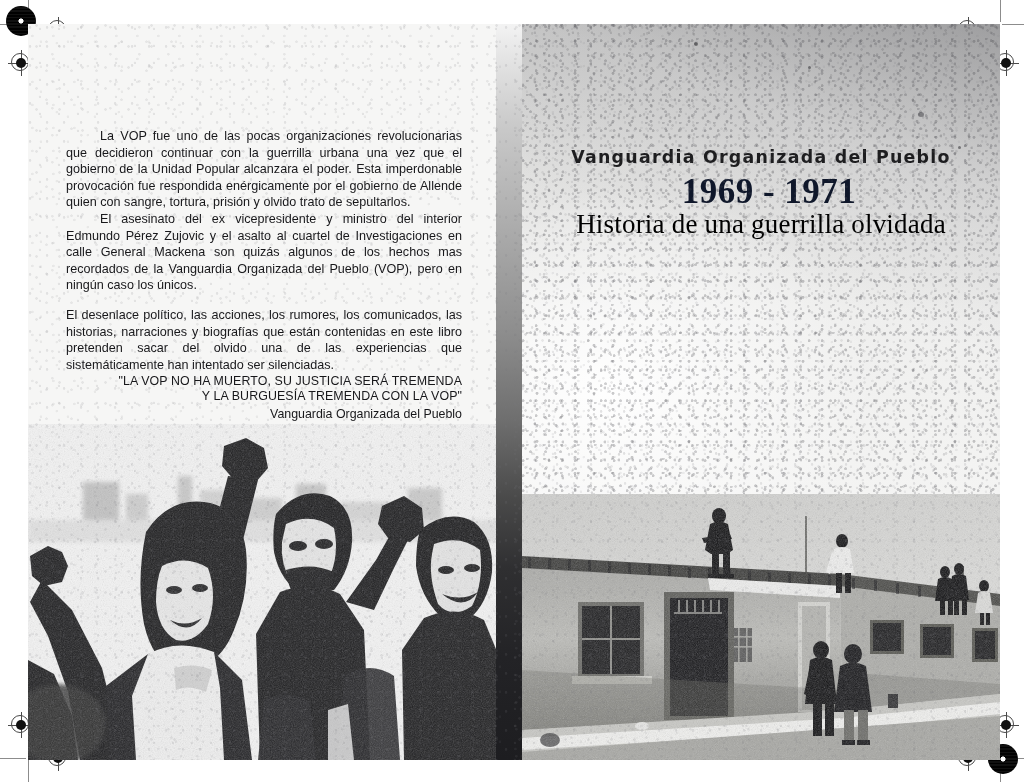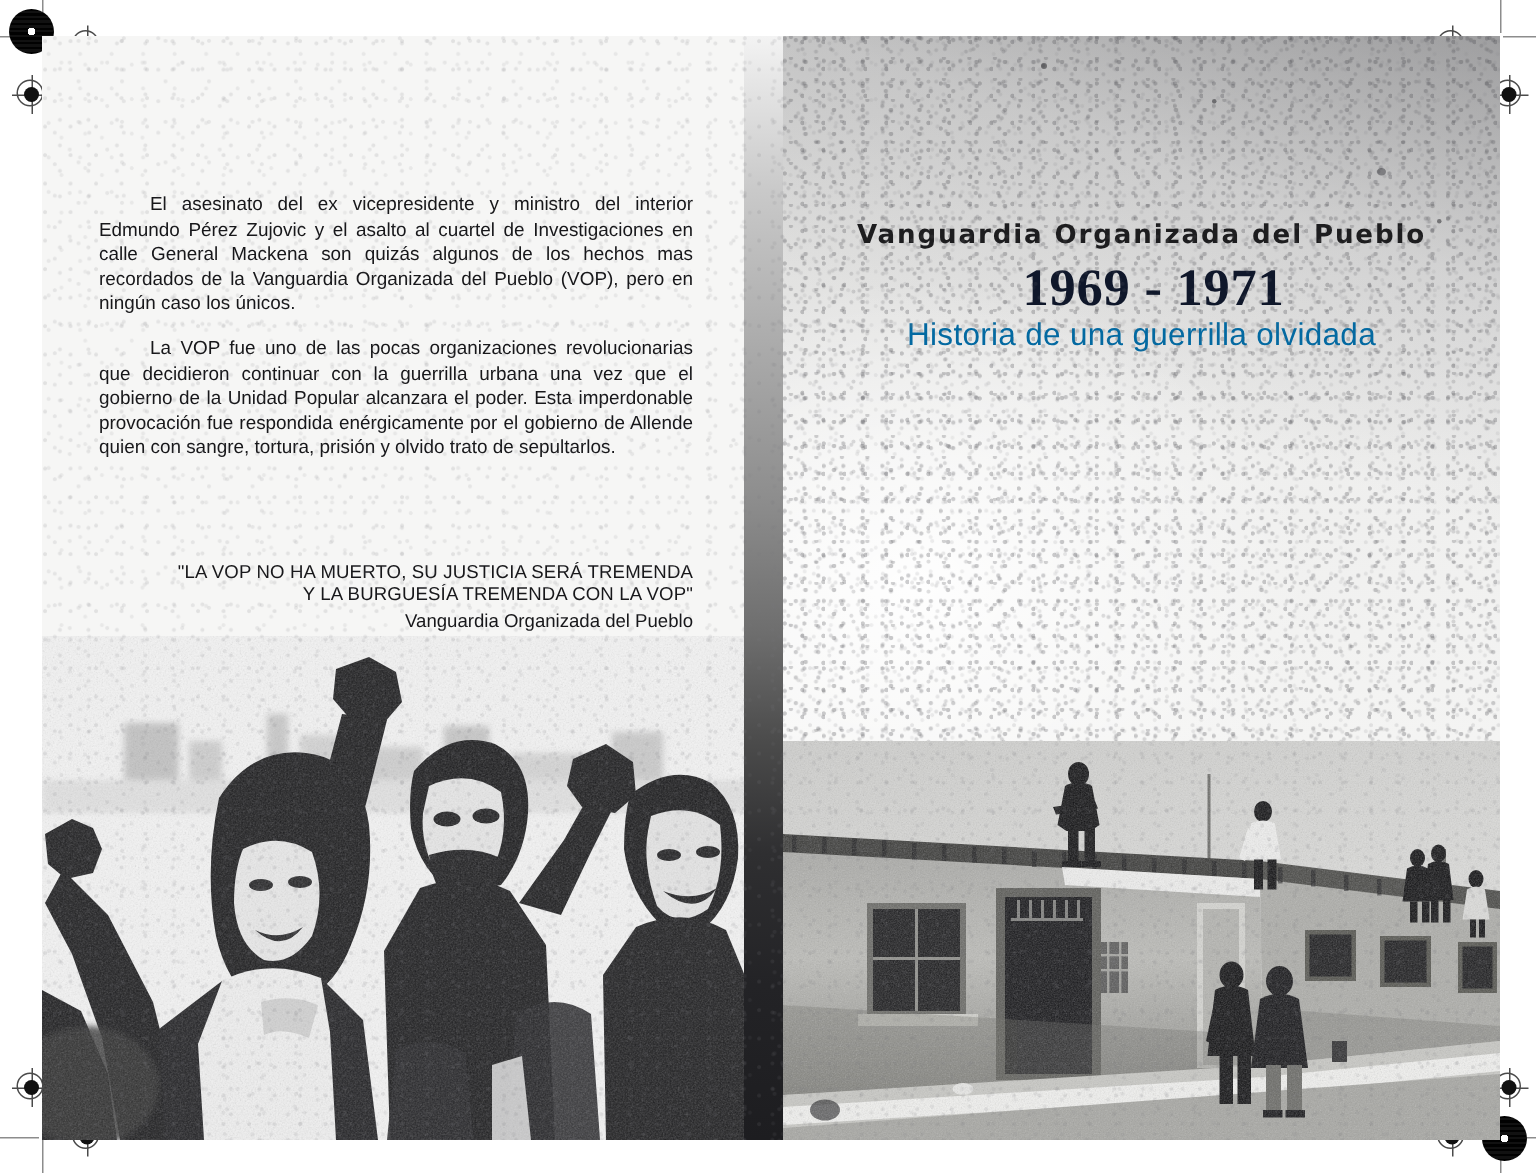--- a/index.html
+++ b/index.html
@@ -248,26 +248,26 @@
     font-family: "Liberation Serif", "DejaVu Serif", serif;
     font-weight: 700;
     font-size: 35px;
     line-height: 34px;
     letter-spacing: .5px;
     color: #0f172a;
     margin: 7px 0 0 0;
     padding-left: 16px;
   }
   #book-tagline {
-    font-family: Liberation Sans, sans-serif;
+    font-family: Liberation Serif, serif;
     font-weight: 400;
-    font-size: 21px;
+    font-size: 27px;
     line-height: 24px;
     letter-spacing: .2px;
-    color: #0369a1;
+    color: #000000;
     margin: 3px 0 0 0;
   }
 
   
   #front-photo {
     position: absolute;
     left: 0;
     top: 470px;
     width: 478px;
     height: 266px;
@@ -339,22 +339,23 @@
     </div>
 
   <div class="halftone" style="left:6px;  top:6px;"></div>
   <div class="halftone" style="left:988px;top:744px;"></div>
 
   <div id="sheet">
 
     <div id="back-cover">
 
       <div id="back-text">
+        <p class="indent tight">La VOP fue uno de las pocas organizaciones revolucionarias que decidieron continuar con la guerrilla urbana una vez que  el gobierno de la Unidad Popular alcanzara el poder.  Esta imperdonable provocación fue respondida enérgicamente por el gobierno de Allende quien con sangre, tortura, prisión y olvido trato de sepultarlos.</p>
         <p class="indent">El asesinato del ex vicepresidente y ministro del interior Edmundo Pérez Zujovic y el asalto al cuartel de Investigaciones en calle General Mackena son quizás algunos de los hechos mas recordados de la Vanguardia Organizada del Pueblo (VOP), pero en ningún caso los únicos.</p>
-        <p class="indent tight">La VOP fue uno de las pocas organizaciones revolucionarias que decidieron continuar con la guerrilla urbana una vez que  el gobierno de la Unidad Popular alcanzara el poder.  Esta imperdonable provocación fue respondida enérgicamente por el gobierno de Allende quien con sangre, tortura, prisión y olvido trato de sepultarlos.</p>
+        <p>El desenlace político, las acciones, los rumores,  los comunicados, las historias, narraciones y biografías que están contenidas en este libro pretenden sacar del olvido una de las experiencias que sistemáticamente han intentado ser silenciadas.</p>
       </div>
 
       <div id="quote-block">
         <div class="ql">"LA VOP NO HA MUERTO, SU JUSTICIA SERÁ TREMENDA</div>
         <div class="ql">Y LA BURGUESÍA TREMENDA CON LA VOP"</div>
         <div class="attrib">Vanguardia Organizada del Pueblo</div>
       </div>
 
       <div id="back-photo">
         <svg width="470" height="336" viewBox="0 0 470 336" preserveAspectRatio="none" aria-hidden="true">

